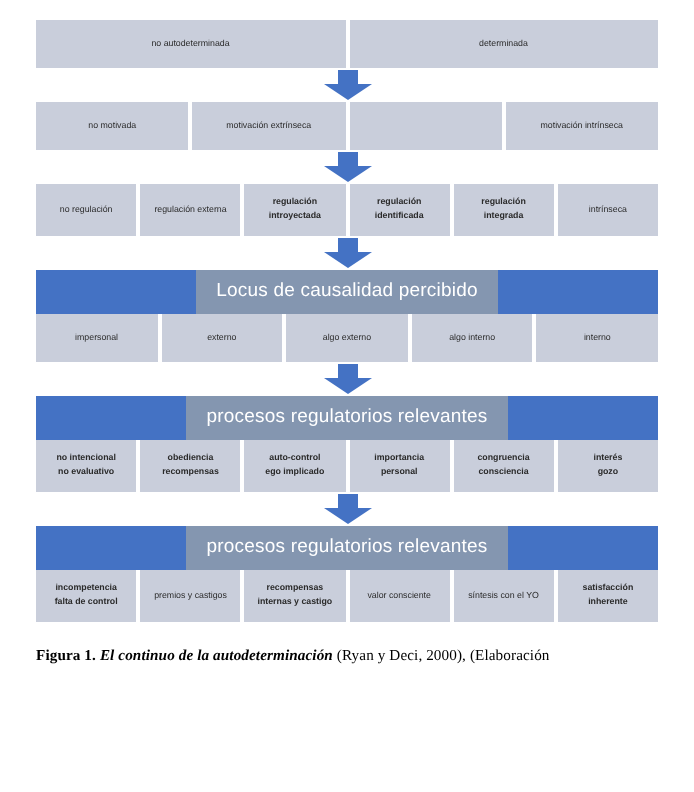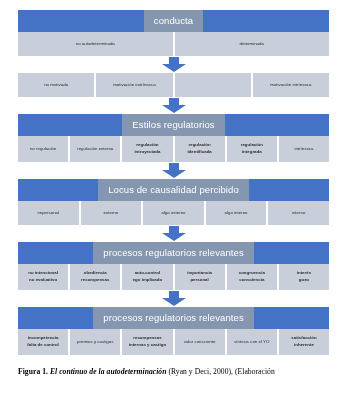--- a/index.html
+++ b/index.html
@@ -99,23 +99,20 @@
   }
   .caption b { font-weight: bold; }
   .caption i { font-style: italic; font-weight: bold; }
 </style>
 </head>
 <body>
 
 <div class="page">
   <div id="stages">
       <div class="stage">
-        <div class="band">
-          <div class="band-title">conducta</div>
-        </div>
         <div class="cells">
           <div class="cell">
             <span class="ln">no autodeterminada</span>
           </div>
           <div class="cell">
             <span class="ln">determinada</span>
           </div>
         </div>
       </div>
       <div class="arrow-wrap">
@@ -138,23 +135,20 @@
             <span class="ln">motivación intrínseca</span>
           </div>
         </div>
       </div>
       <div class="arrow-wrap">
         <svg class="arrow" viewBox="0 0 26 15">
           <polygon points="8,0 18,0 18,7 25,7 13,15 1,7 8,7" fill="#4472c4"></polygon>
         </svg>
       </div>
       <div class="stage">
-        <div class="band">
-          <div class="band-title">Estilos regulatorios</div>
-        </div>
         <div class="cells tall">
           <div class="cell">
             <span class="ln">no regulación</span>
           </div>
           <div class="cell">
             <span class="ln">regulación externa</span>
           </div>
           <div class="cell bold">
             <span class="ln">regulación</span>
             <span class="ln">introyectada</span>

